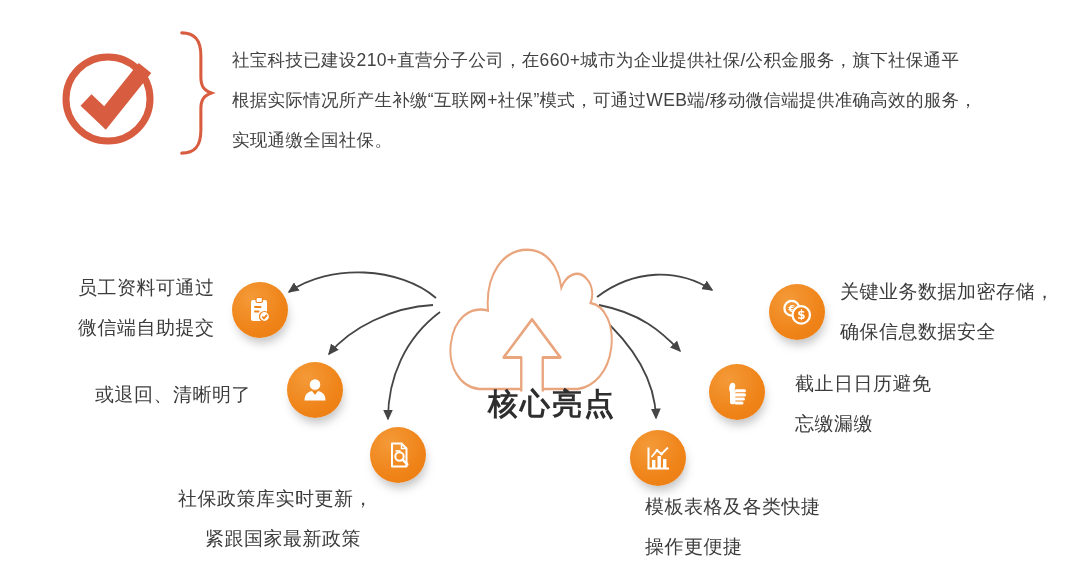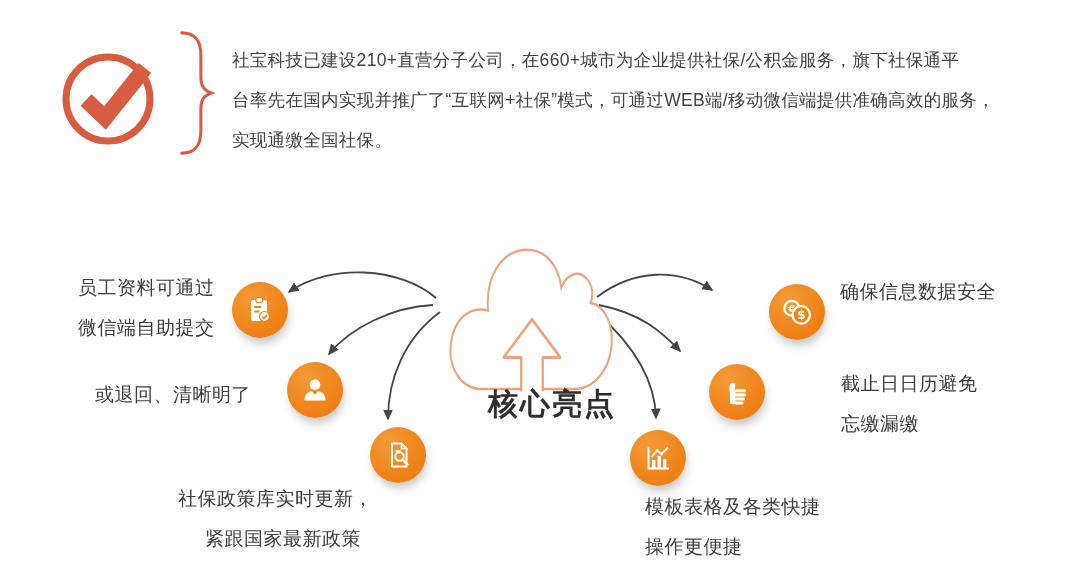--- a/index.html
+++ b/index.html
@@ -31,21 +31,21 @@
   #fi-chart    {left:630px;top:430px;}
   
   .flabel{position:absolute;font-size:19px;line-height:40px;color:#3c3c3c;
           letter-spacing:.5px;white-space:nowrap;z-index:2;}
   #lb-1{left:78px;top:268px;}
   #lb-2{left:50px;top:375px;}
   #lb-2 .l2{padding-left:45px;}
   #lb-3{left:178px;top:479px;}
   #lb-3 .l2{padding-left:27px;}
   #rb-1{left:840px;top:272px;}
-  #rb-2{left:795px;top:364px;margin-left:46px;}
+  #rb-2{left:795px;top:364px;}
   #rb-3{left:645px;top:487px;}
 </style>
 </head>
 <body>
 
 <div id="stage">
 
   <div class="check-badge">
     <svg width="108" height="112" viewBox="0 0 108 112">
       <circle cx="48" cy="57" r="42" fill="none" stroke="#D85C3F" stroke-width="7"></circle>
@@ -54,21 +54,21 @@
   </div>
 
   <div class="brace">
     <svg width="40" height="126" viewBox="0 0 40 132">
       <path d="M3 3 C17 3 23 11 23 27 L23 49 C23 59 26 63 34 66 C26 69 23 73 23 83 L23 105 C23 121 17 129 3 129" fill="none" stroke="#D85C3F" stroke-width="3.2" stroke-linecap="round"></path>
     </svg>
   </div>
 
   <div class="intro">
     <div>社宝科技已建设210+直营分子公司，在660+城市为企业提供社保/公积金服务，旗下社保通平</div>
-    <div>台率先在国内实现并推广了“互联网+社保”模式，可通过WEB端/移动微信端提供准确高效的服务，</div>
+    <div>根据实际情况所产生补缴“互联网+社保”模式，可通过WEB端/移动微信端提供准确高效的服务，</div>
     <div>实现通缴全国社保。</div>
   </div>
 
   <svg class="arrows-layer">
     <defs>
       <marker id="ah" markerWidth="12" markerHeight="10" refX="9.5" refY="5" orient="auto" markerUnits="userSpaceOnUse">
         <path d="M0 0 L11 5 L0 10 Z" fill="#454545"></path>
       </marker>
     </defs>
     <g fill="none" stroke="#454545" stroke-width="1.8">
@@ -163,20 +163,21 @@
   <div class="flabel" id="lb-2">
     <div class="l2">或退回、清晰明了</div>
   </div>
 
   <div class="flabel" id="lb-3">
     <div class="l1">社保政策库实时更新，</div>
     <div class="l2">紧跟国家最新政策</div>
   </div>
 
   <div class="flabel" id="rb-1">
+    <div class="l1">关键业务数据加密存储，</div>
     <div class="l2">确保信息数据安全</div>
   </div>
 
   <div class="flabel" id="rb-2">
     <div class="l1">截止日日历避免</div>
     <div class="l2">忘缴漏缴</div>
   </div>
 
   <div class="flabel" id="rb-3">
     <div class="l1">模板表格及各类快捷</div>

